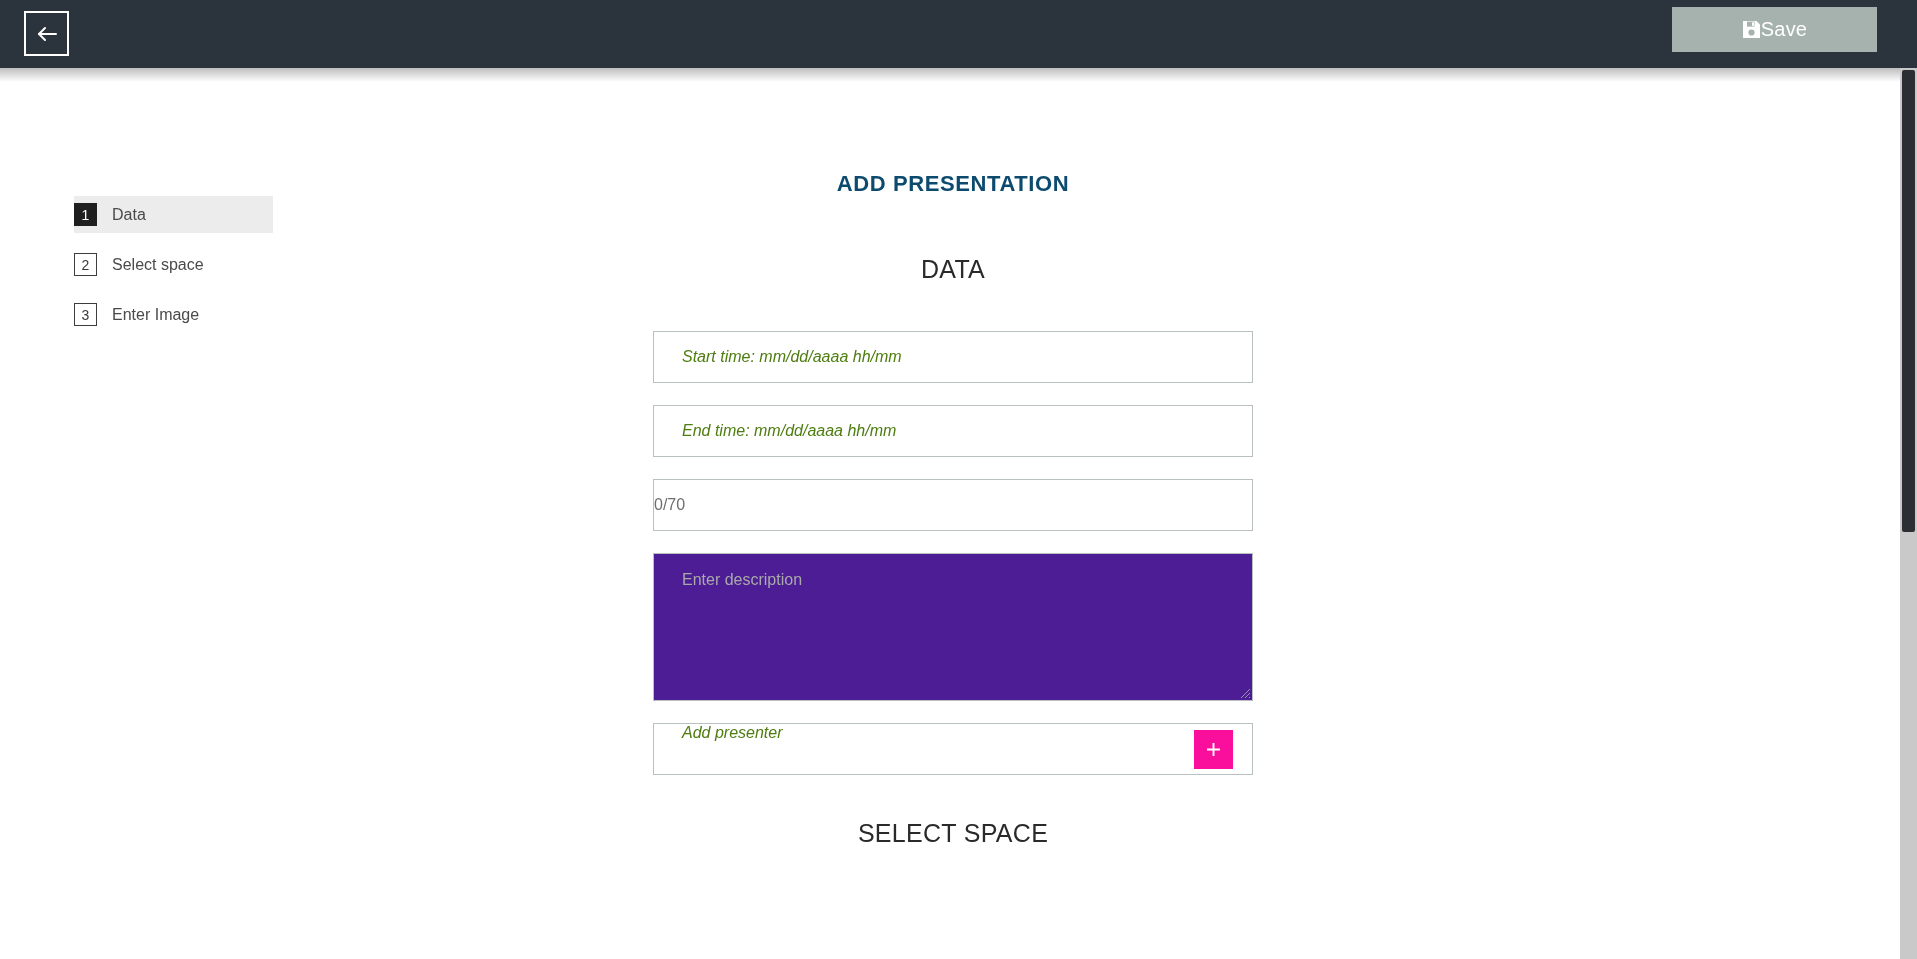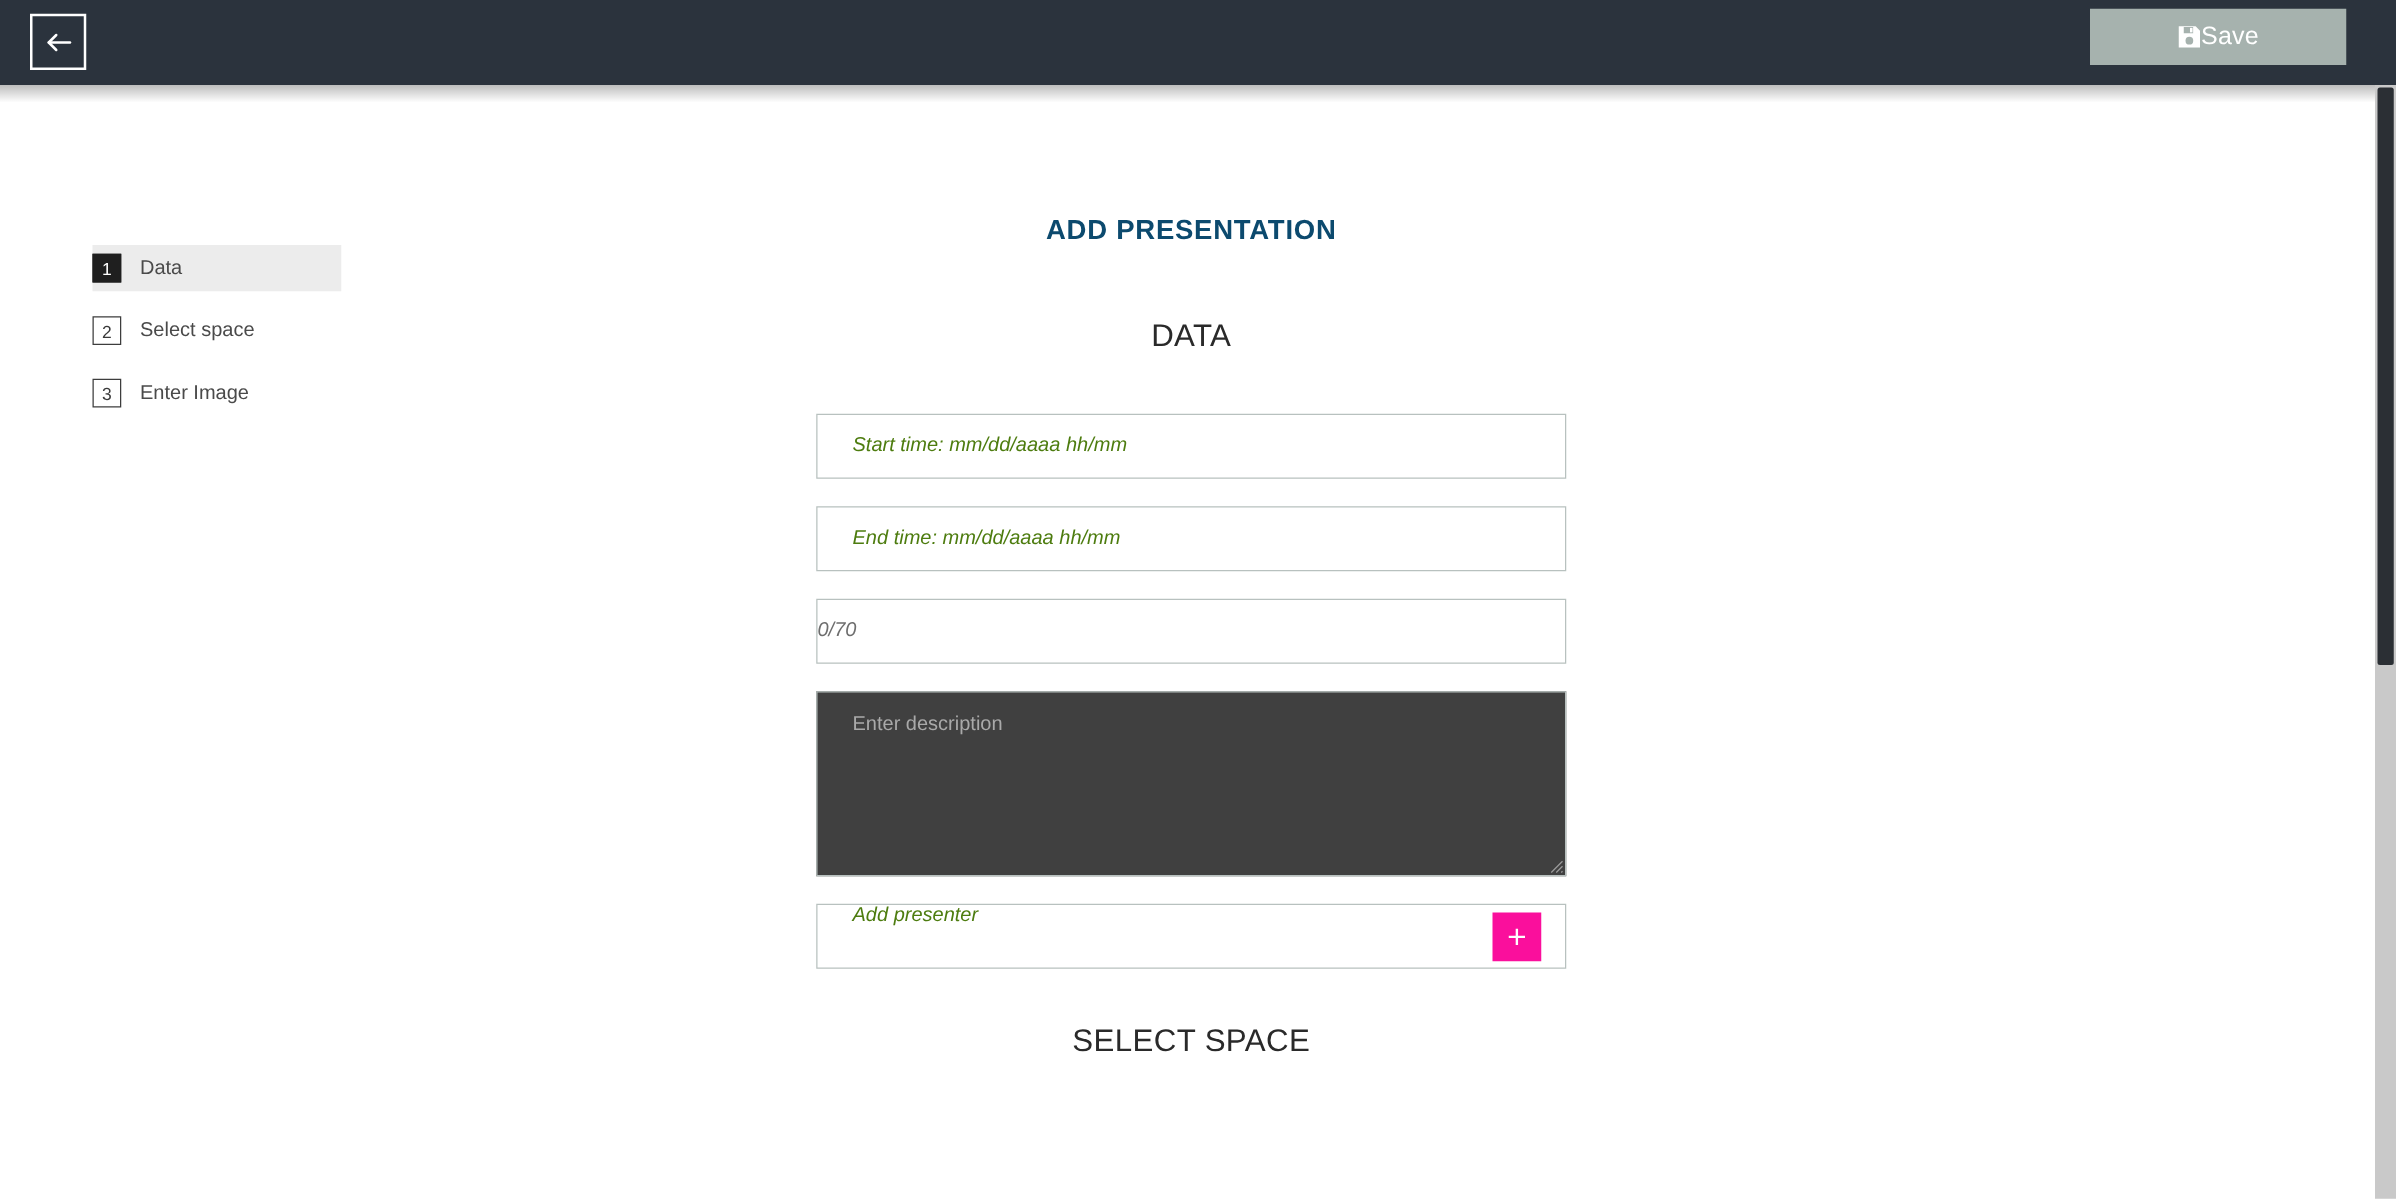--- a/index.html
+++ b/index.html
@@ -171,30 +171,29 @@
     white-space: nowrap;
     overflow: hidden;
     cursor: text;
     font-style: italic;
   }
   .char-counter {
     font-size: 16px;
     color: #6e6e6e;
     padding-right: 28px;
     white-space: nowrap;
-    font-style: italic;
   }
 
   .textarea-field {
     position: relative;
     width: 600px;
     height: 148px;
     margin: 22px auto 0 auto;
     border: 1px solid #b8c1bf;
-    background: #404040;
+    background: #4c1d95;
     cursor: text;
   }
   .textarea-placeholder {
     position: absolute;
     top: 17px;
     left: 28px;
     font-size: 16px;
     color: #a9a9a9;
   }
   .resize-handle {

